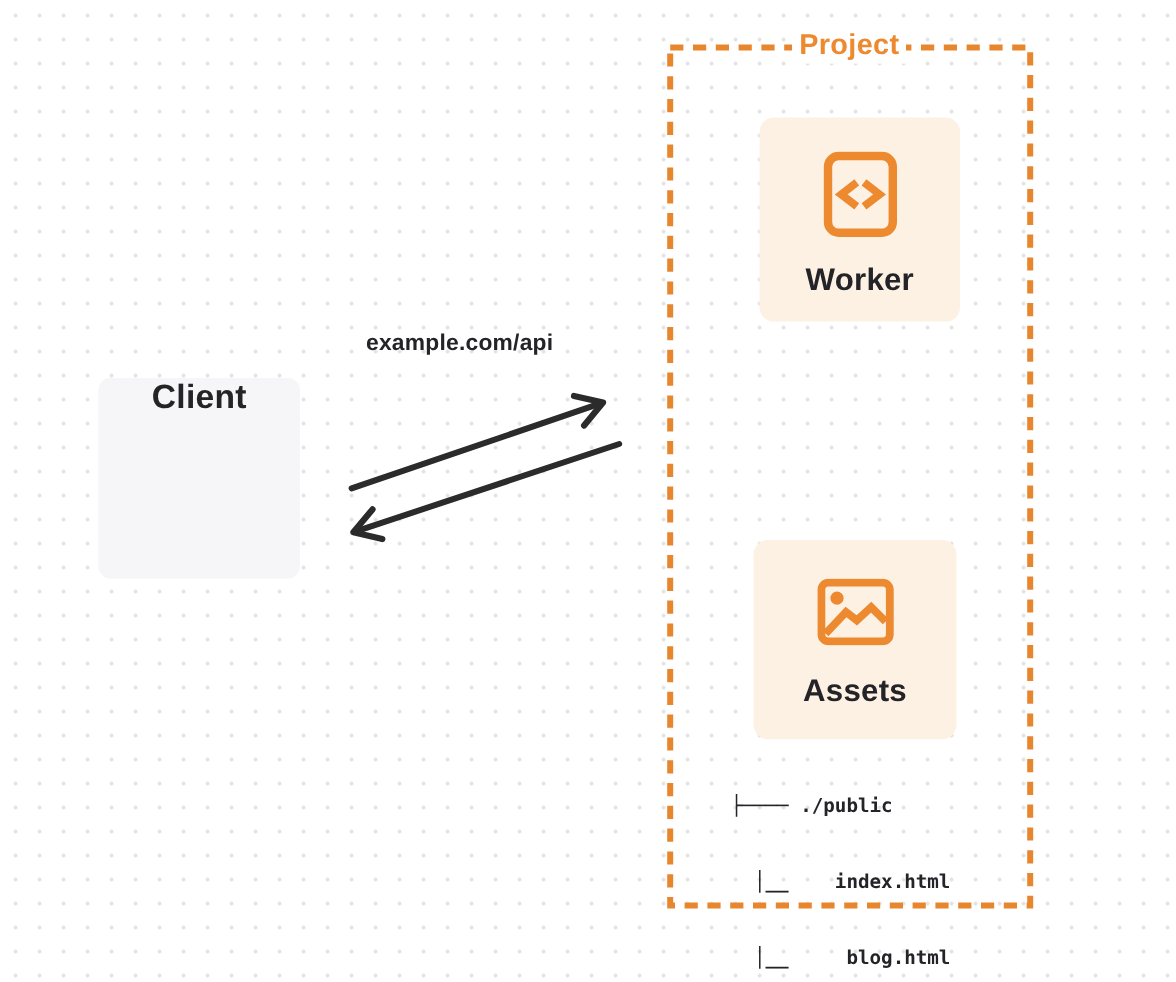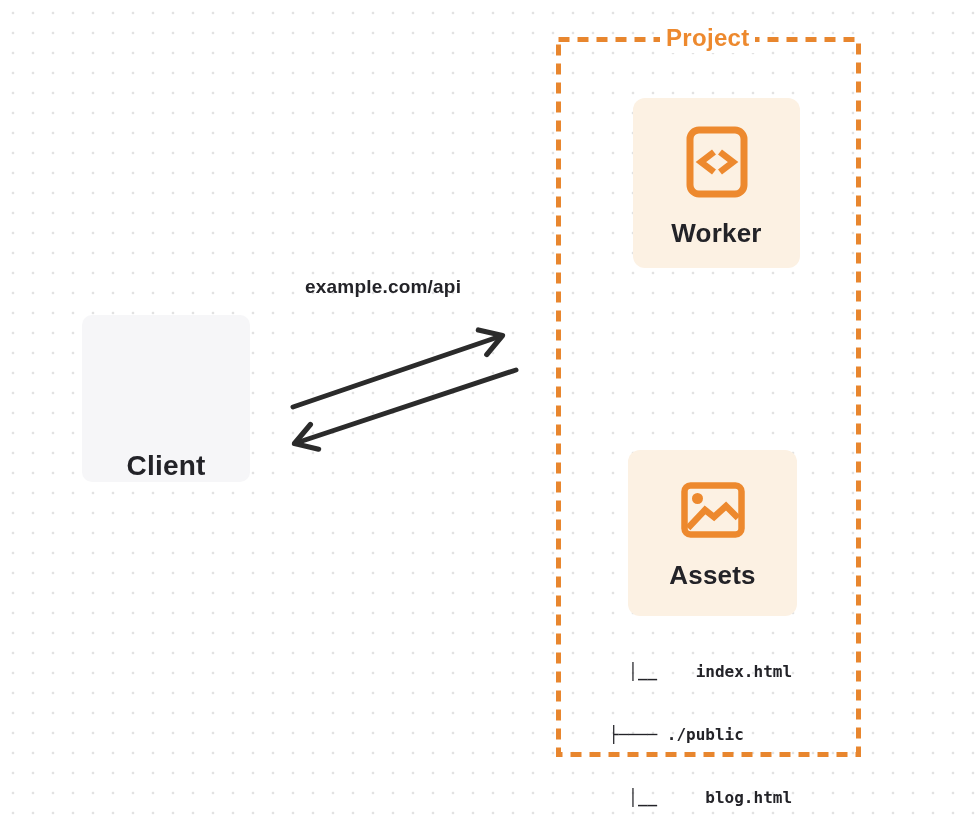--- a/index.html
+++ b/index.html
@@ -29,21 +29,21 @@
   }
   .node-client {
     position: absolute;
     left: 82px;
     top: 315px;
     width: 168px;
     height: 167px;
     background: #f6f6f8;
     border-radius: 10px;
     display: flex;
-    align-items: flex-end;
+    align-items: flex-start;
     justify-content: center;
     font-size: 28px;
     font-weight: 700;
     letter-spacing: 0.2px;
   }
   .request-label {
     position: absolute;
     left: 305px;
     top: 276px;
     font-size: 19px;
@@ -148,19 +148,19 @@
   <div class="card card-assets">
     <svg class="icon-svg" width="64" height="56" viewBox="0 0 64 56" xmlns="http://www.w3.org/2000/svg">
       <rect x="3.5" y="3.5" width="57" height="49" rx="6" fill="none" stroke="#ed892e" stroke-width="6.5"></rect>
       <circle cx="16.5" cy="16.5" r="5.5" fill="#ed892e"></circle>
       <polyline points="7,46 24,28 33,35 45,24 57,36" fill="none" stroke="#ed892e" stroke-width="6.5" stroke-linejoin="miter"></polyline>
     </svg>
     <div class="card-label">Assets</div>
   </div>
 
   <div class="file-tree">
+    <div>├──── ./public</div>
     <div>  │__    index.html</div>
-    <div>├──── ./public</div>
     <div>  │__     blog.html</div>
     
   </div>
 
 </div>
 
 </body></html>

